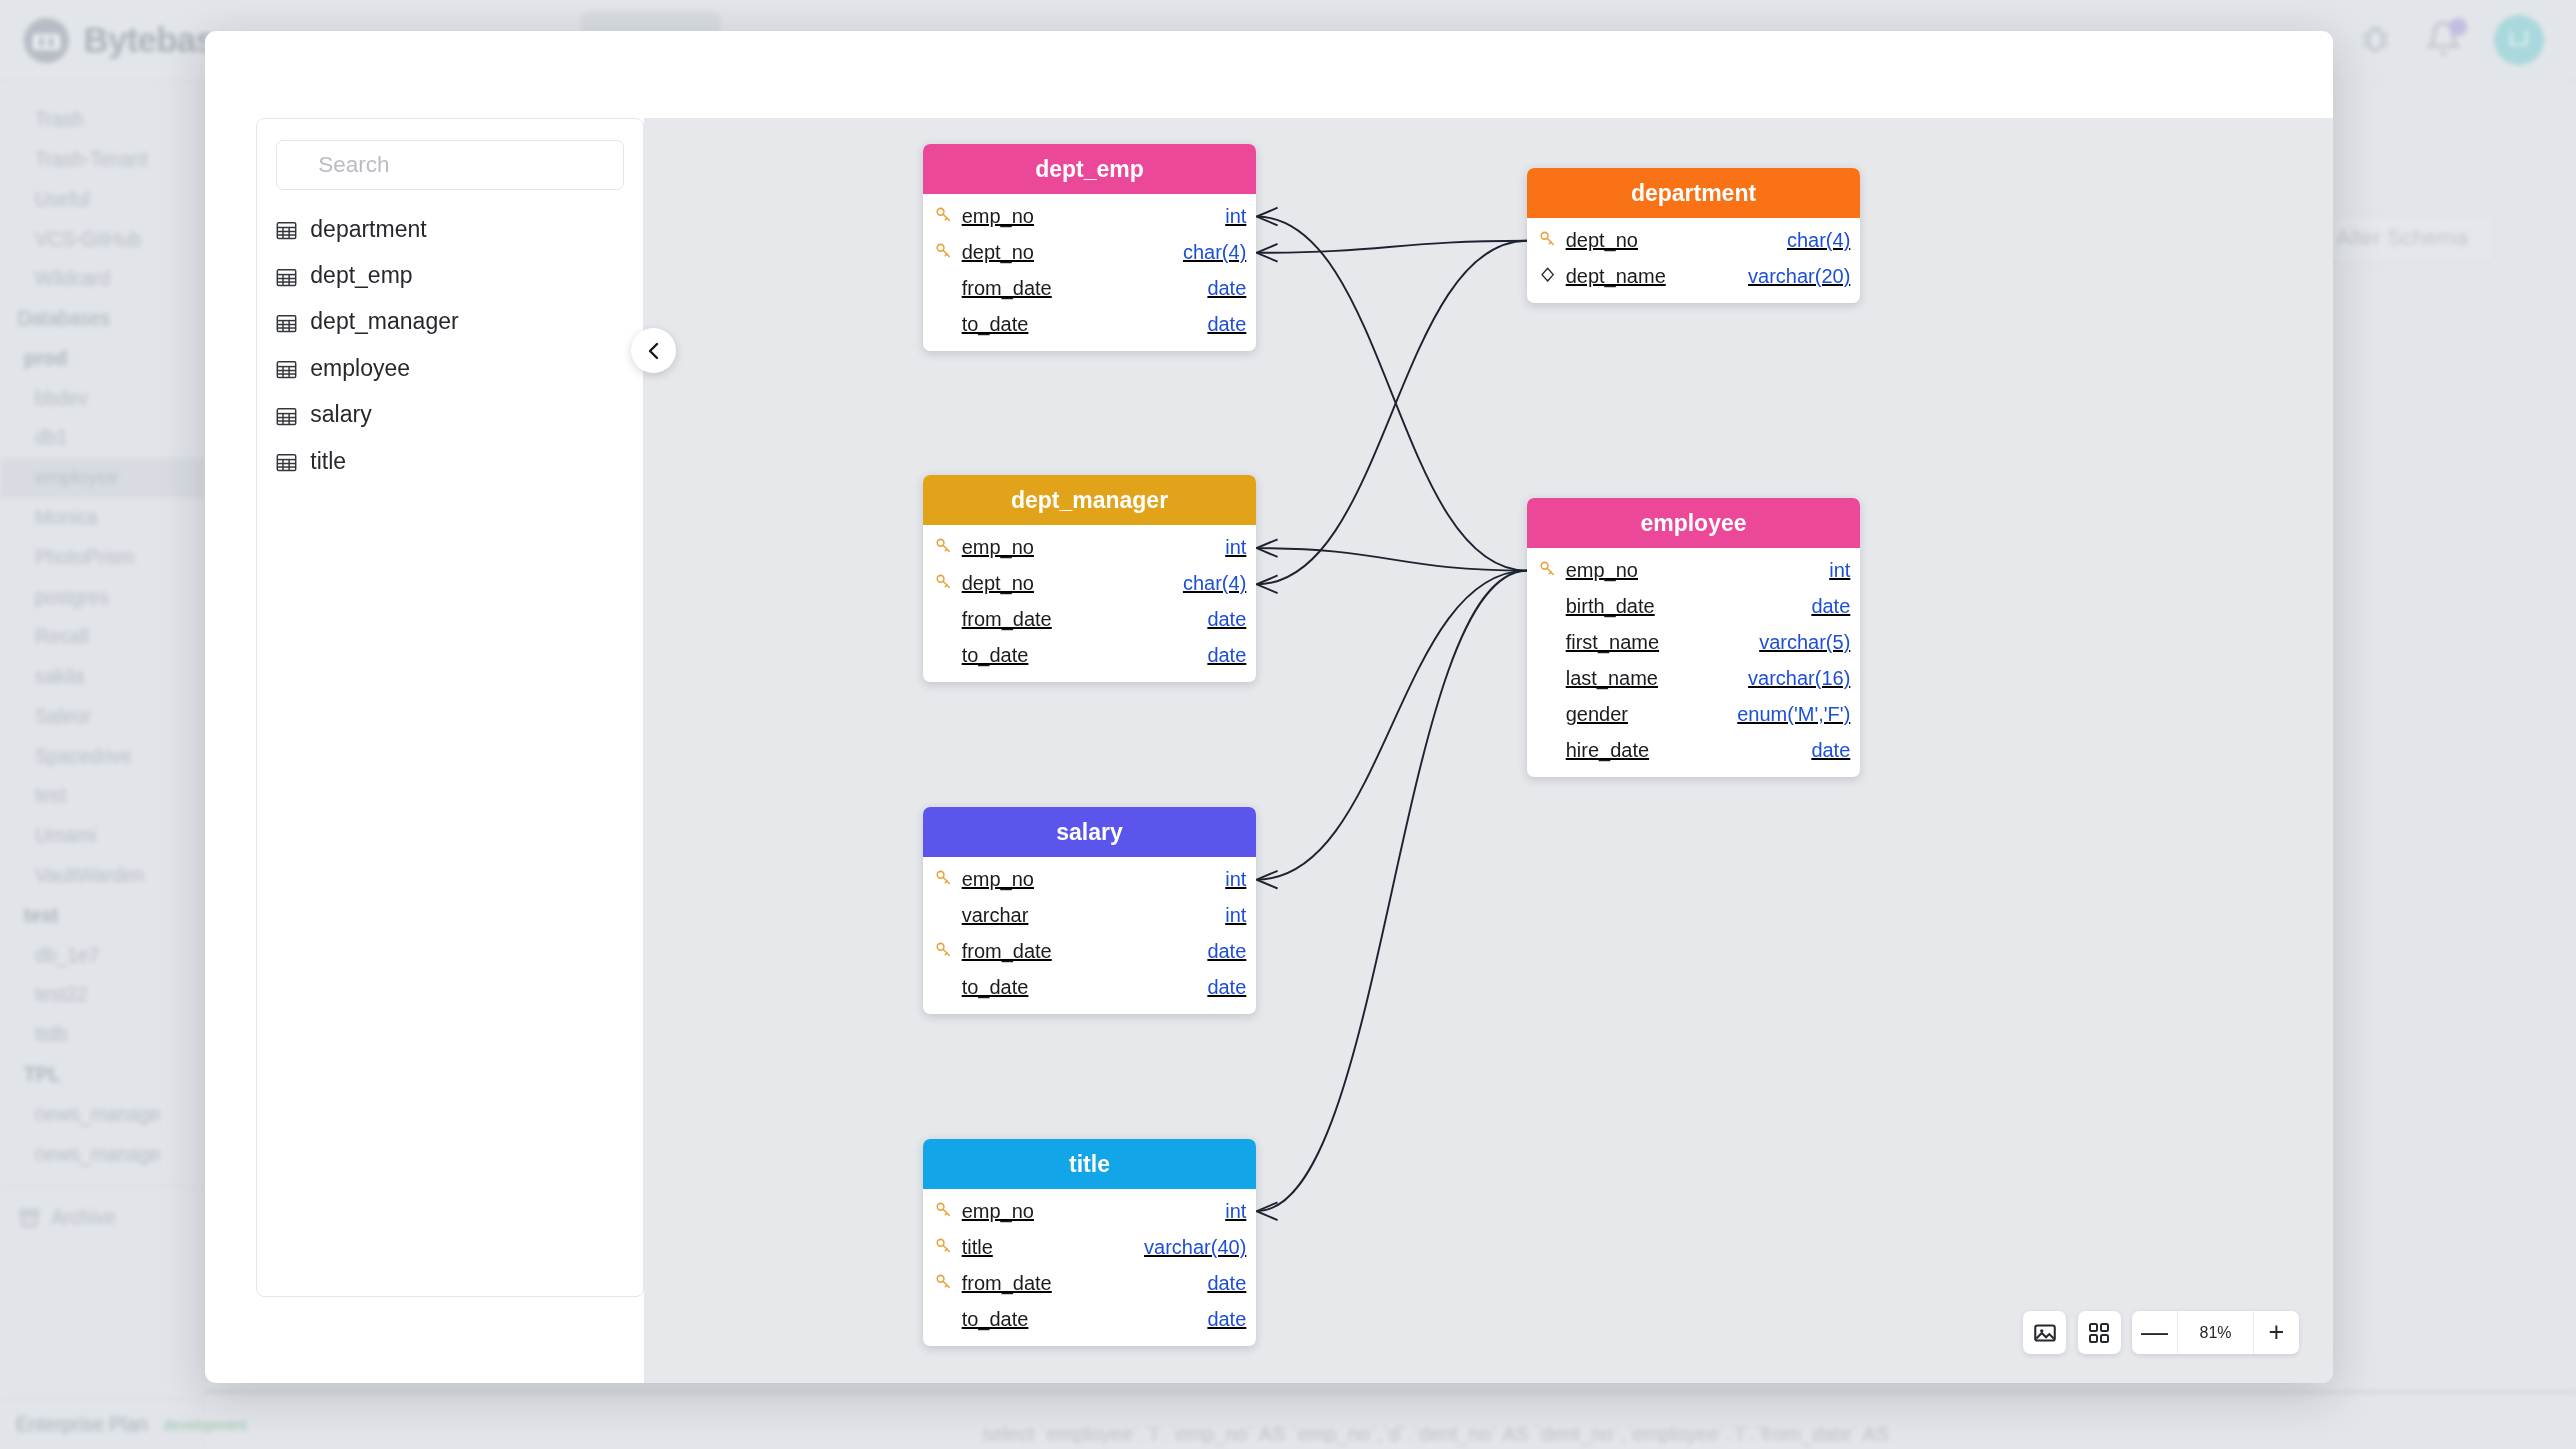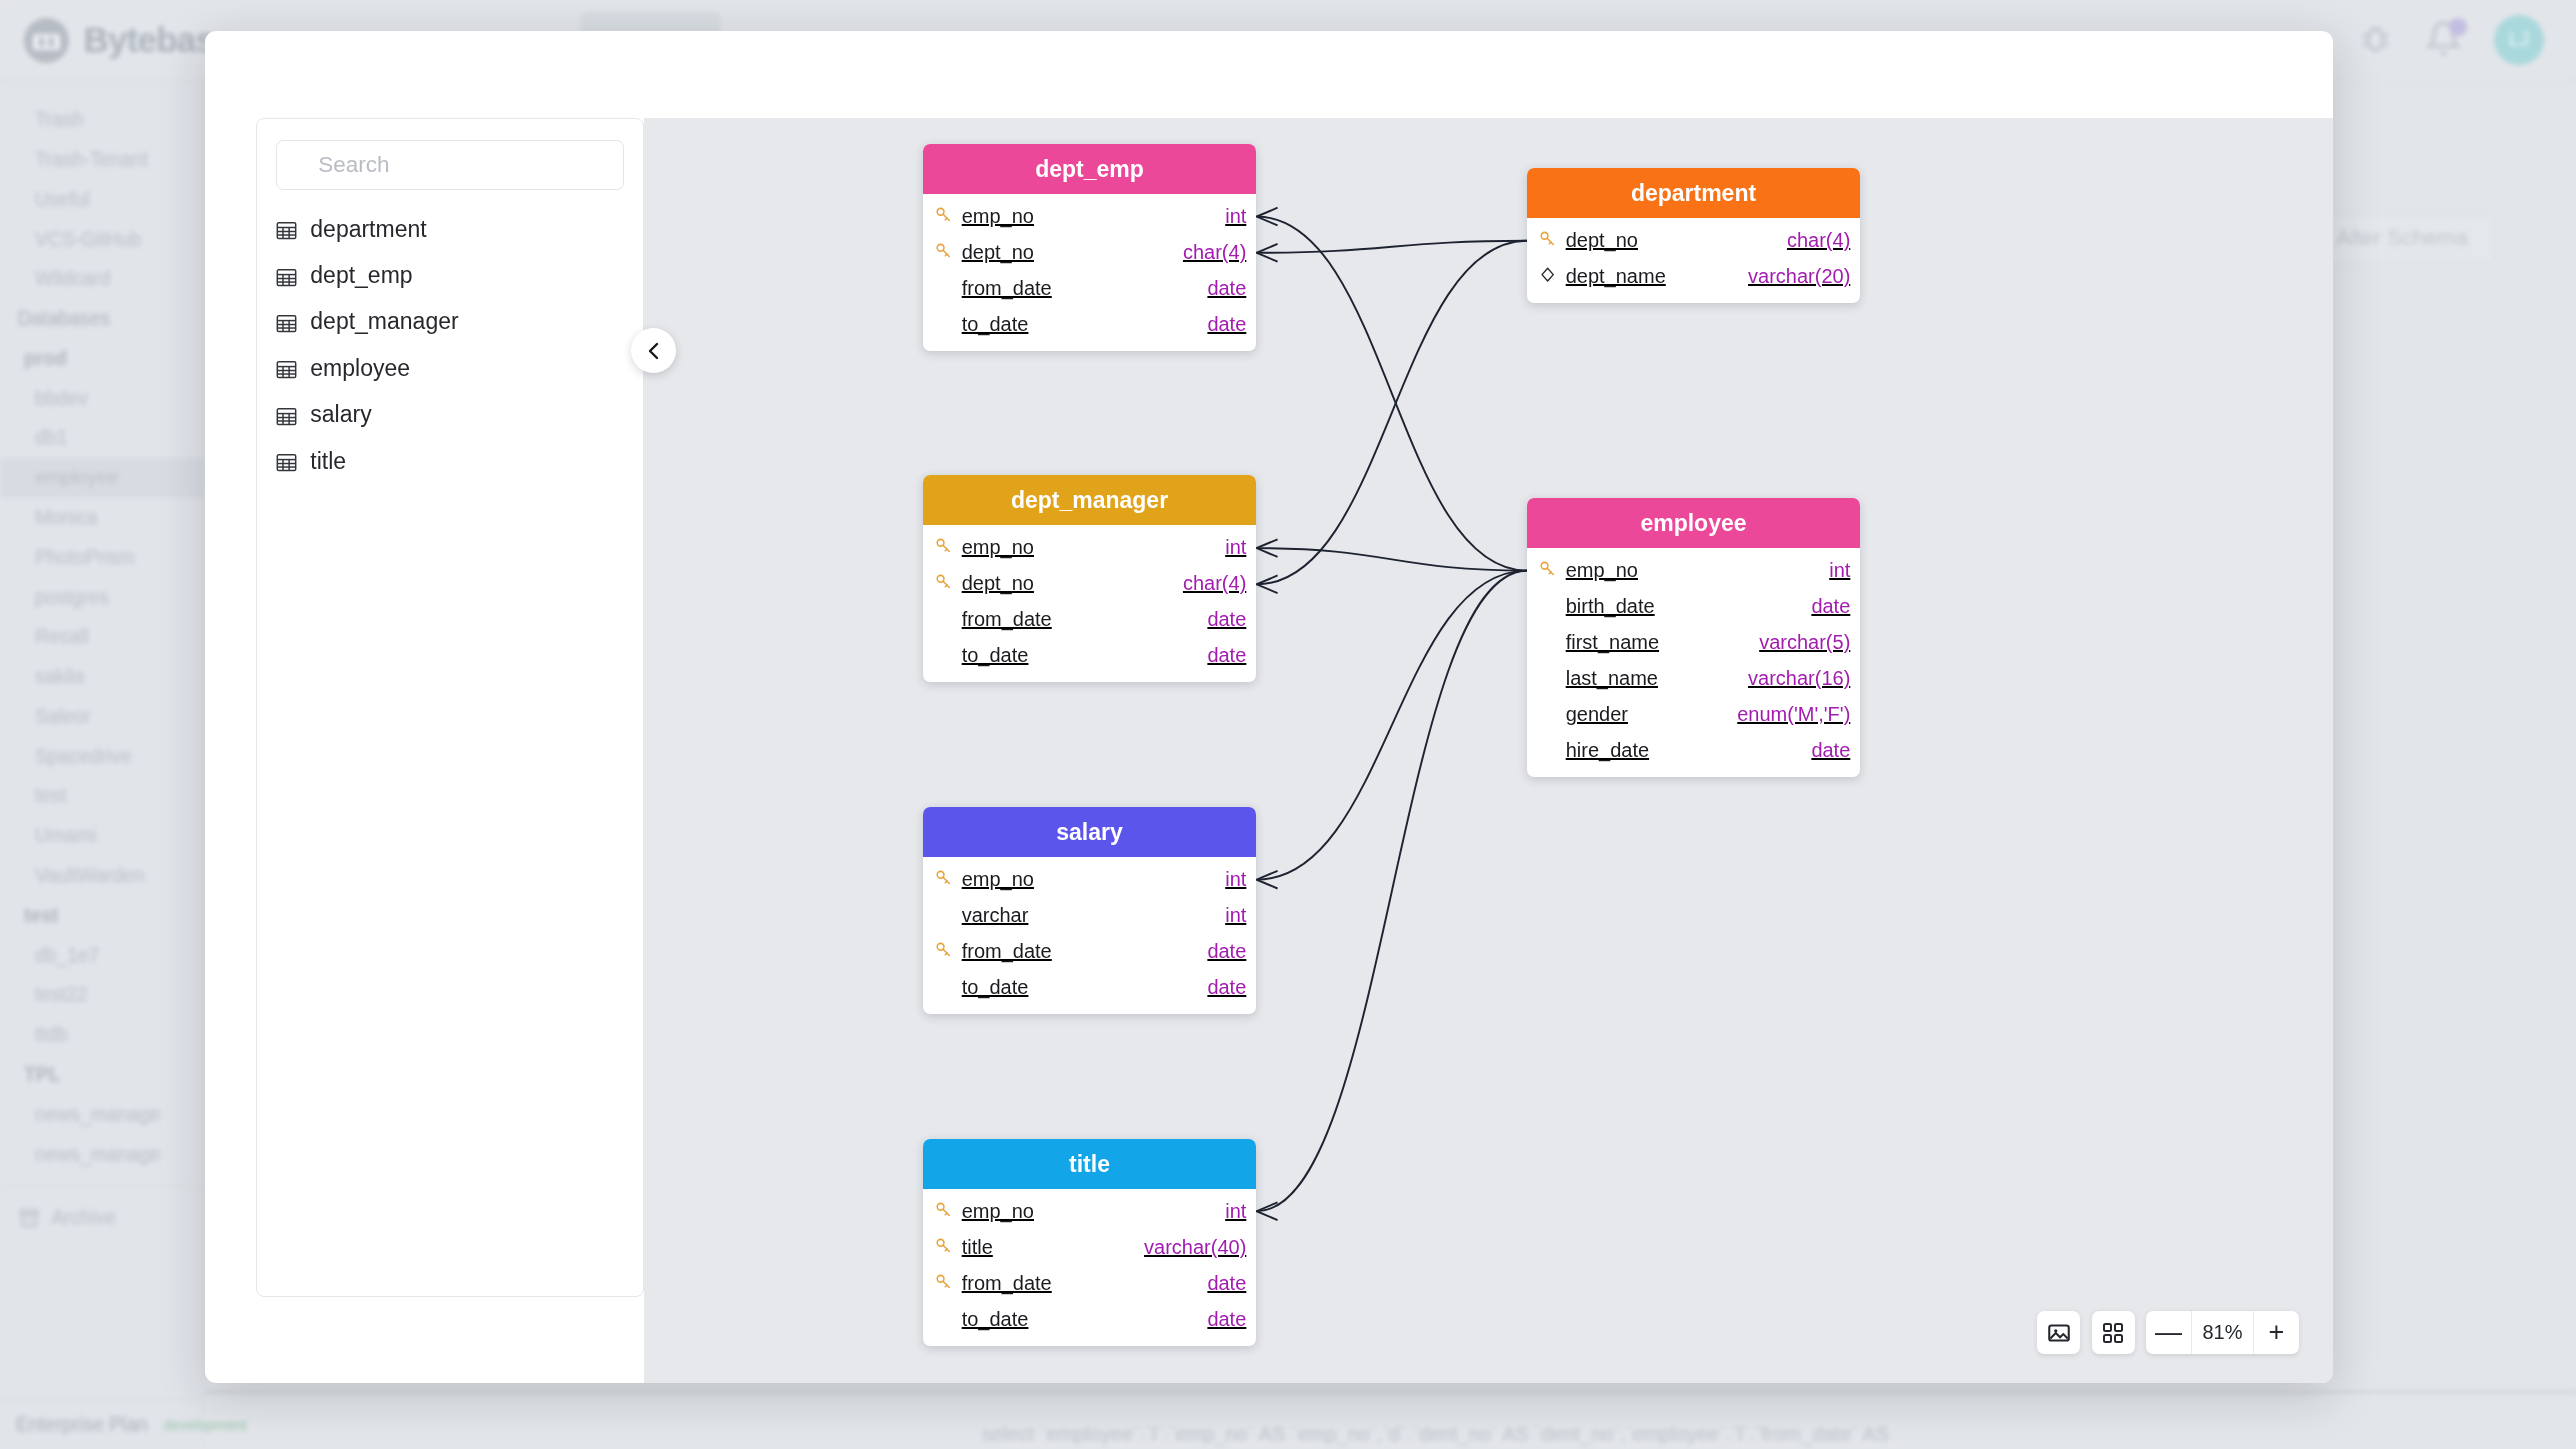--- a/index.html
+++ b/index.html
@@ -189,21 +189,21 @@
   .row {
     height: 36px;
     display: flex; align-items: center;
     padding: 0 9.7px 0 11.3px;
     font-size: 20px;
   }
   .row .kicon { width: 21px; flex: none; margin-right: 6.4px; color: #e8a33d; }
   .row .kicon.blank { color: transparent; }
   .row .dicon { width: 21px; flex: none; margin-right: 6.4px; color: #2a2d32; }
   .row .cname { color: #191b1f; }
-  .row .ctype { margin-left: auto; color: #a21caf; }
+  .row .ctype { margin-left: auto; color: #1d4ed8; }
 
   
   #canvas-toolbar {
     position: absolute; right: 34px; bottom: 29px;
     display: flex; align-items: center; gap: 11.3px; z-index: 20;
   }
   .tb-btn {
     width: 43px; height: 43px; border-radius: 7.2px;
     background: #fff; box-shadow: 0 1.6px 4.8px rgba(0,0,0,.10);
     display: flex; align-items: center; justify-content: center;
@@ -213,21 +213,21 @@
     display: flex; align-items: center;
     background: #fff; border-radius: 7.2px; overflow: hidden;
     box-shadow: 0 1.6px 4.8px rgba(0,0,0,.10);
     height: 43px;
   }
   #zoom-group > div {
     display: flex; align-items: center; justify-content: center;
     height: 43px; cursor: pointer; color: #24272c;
   }
   .zoom-btn { width: 45px; font-size: 27px; }
-  #zoom-level { width: 63px; font-size: 20px; color: #24272c;
+  #zoom-level { width: 77px; font-size: 16px; color: #24272c;
     border-left: 0.8px solid #e8eaed; border-right: 0.8px solid #e8eaed; cursor: default; }
 </style>
 </head>
 <body>
 
 <div id="app-bg">
 
   <div id="bg-topbar">
     <div id="bg-logo">
       <div class="mark"></div>

